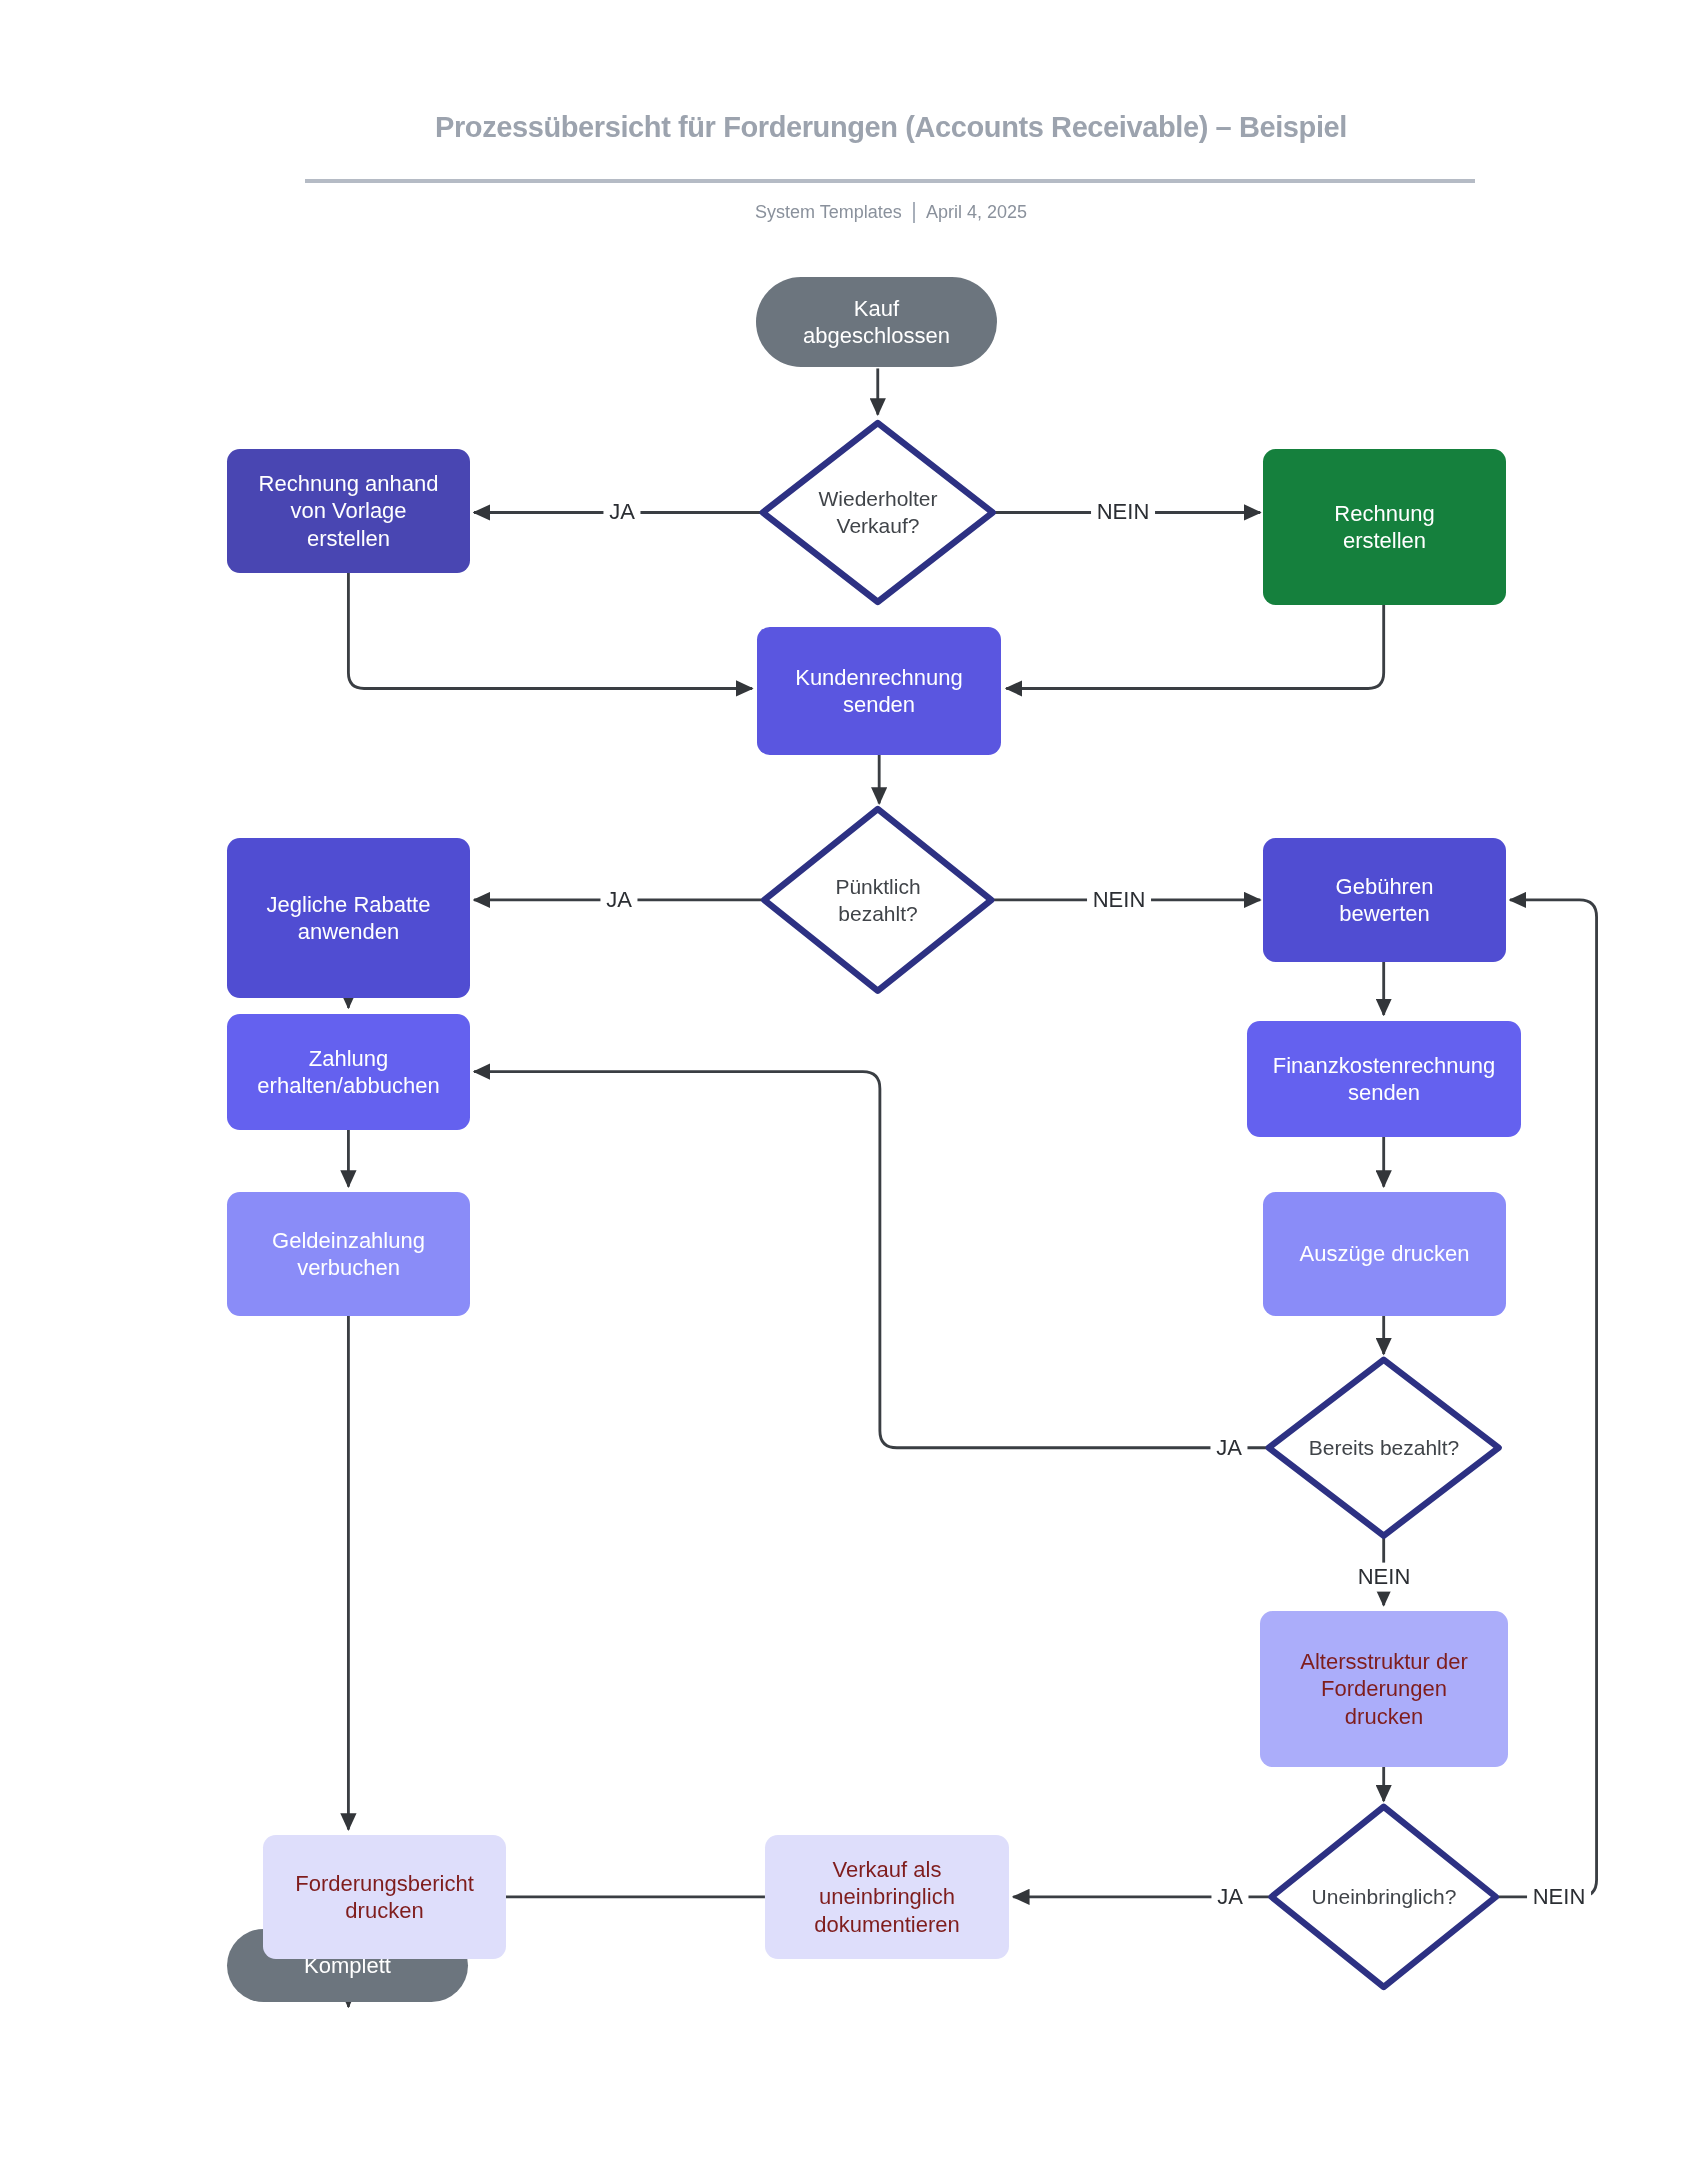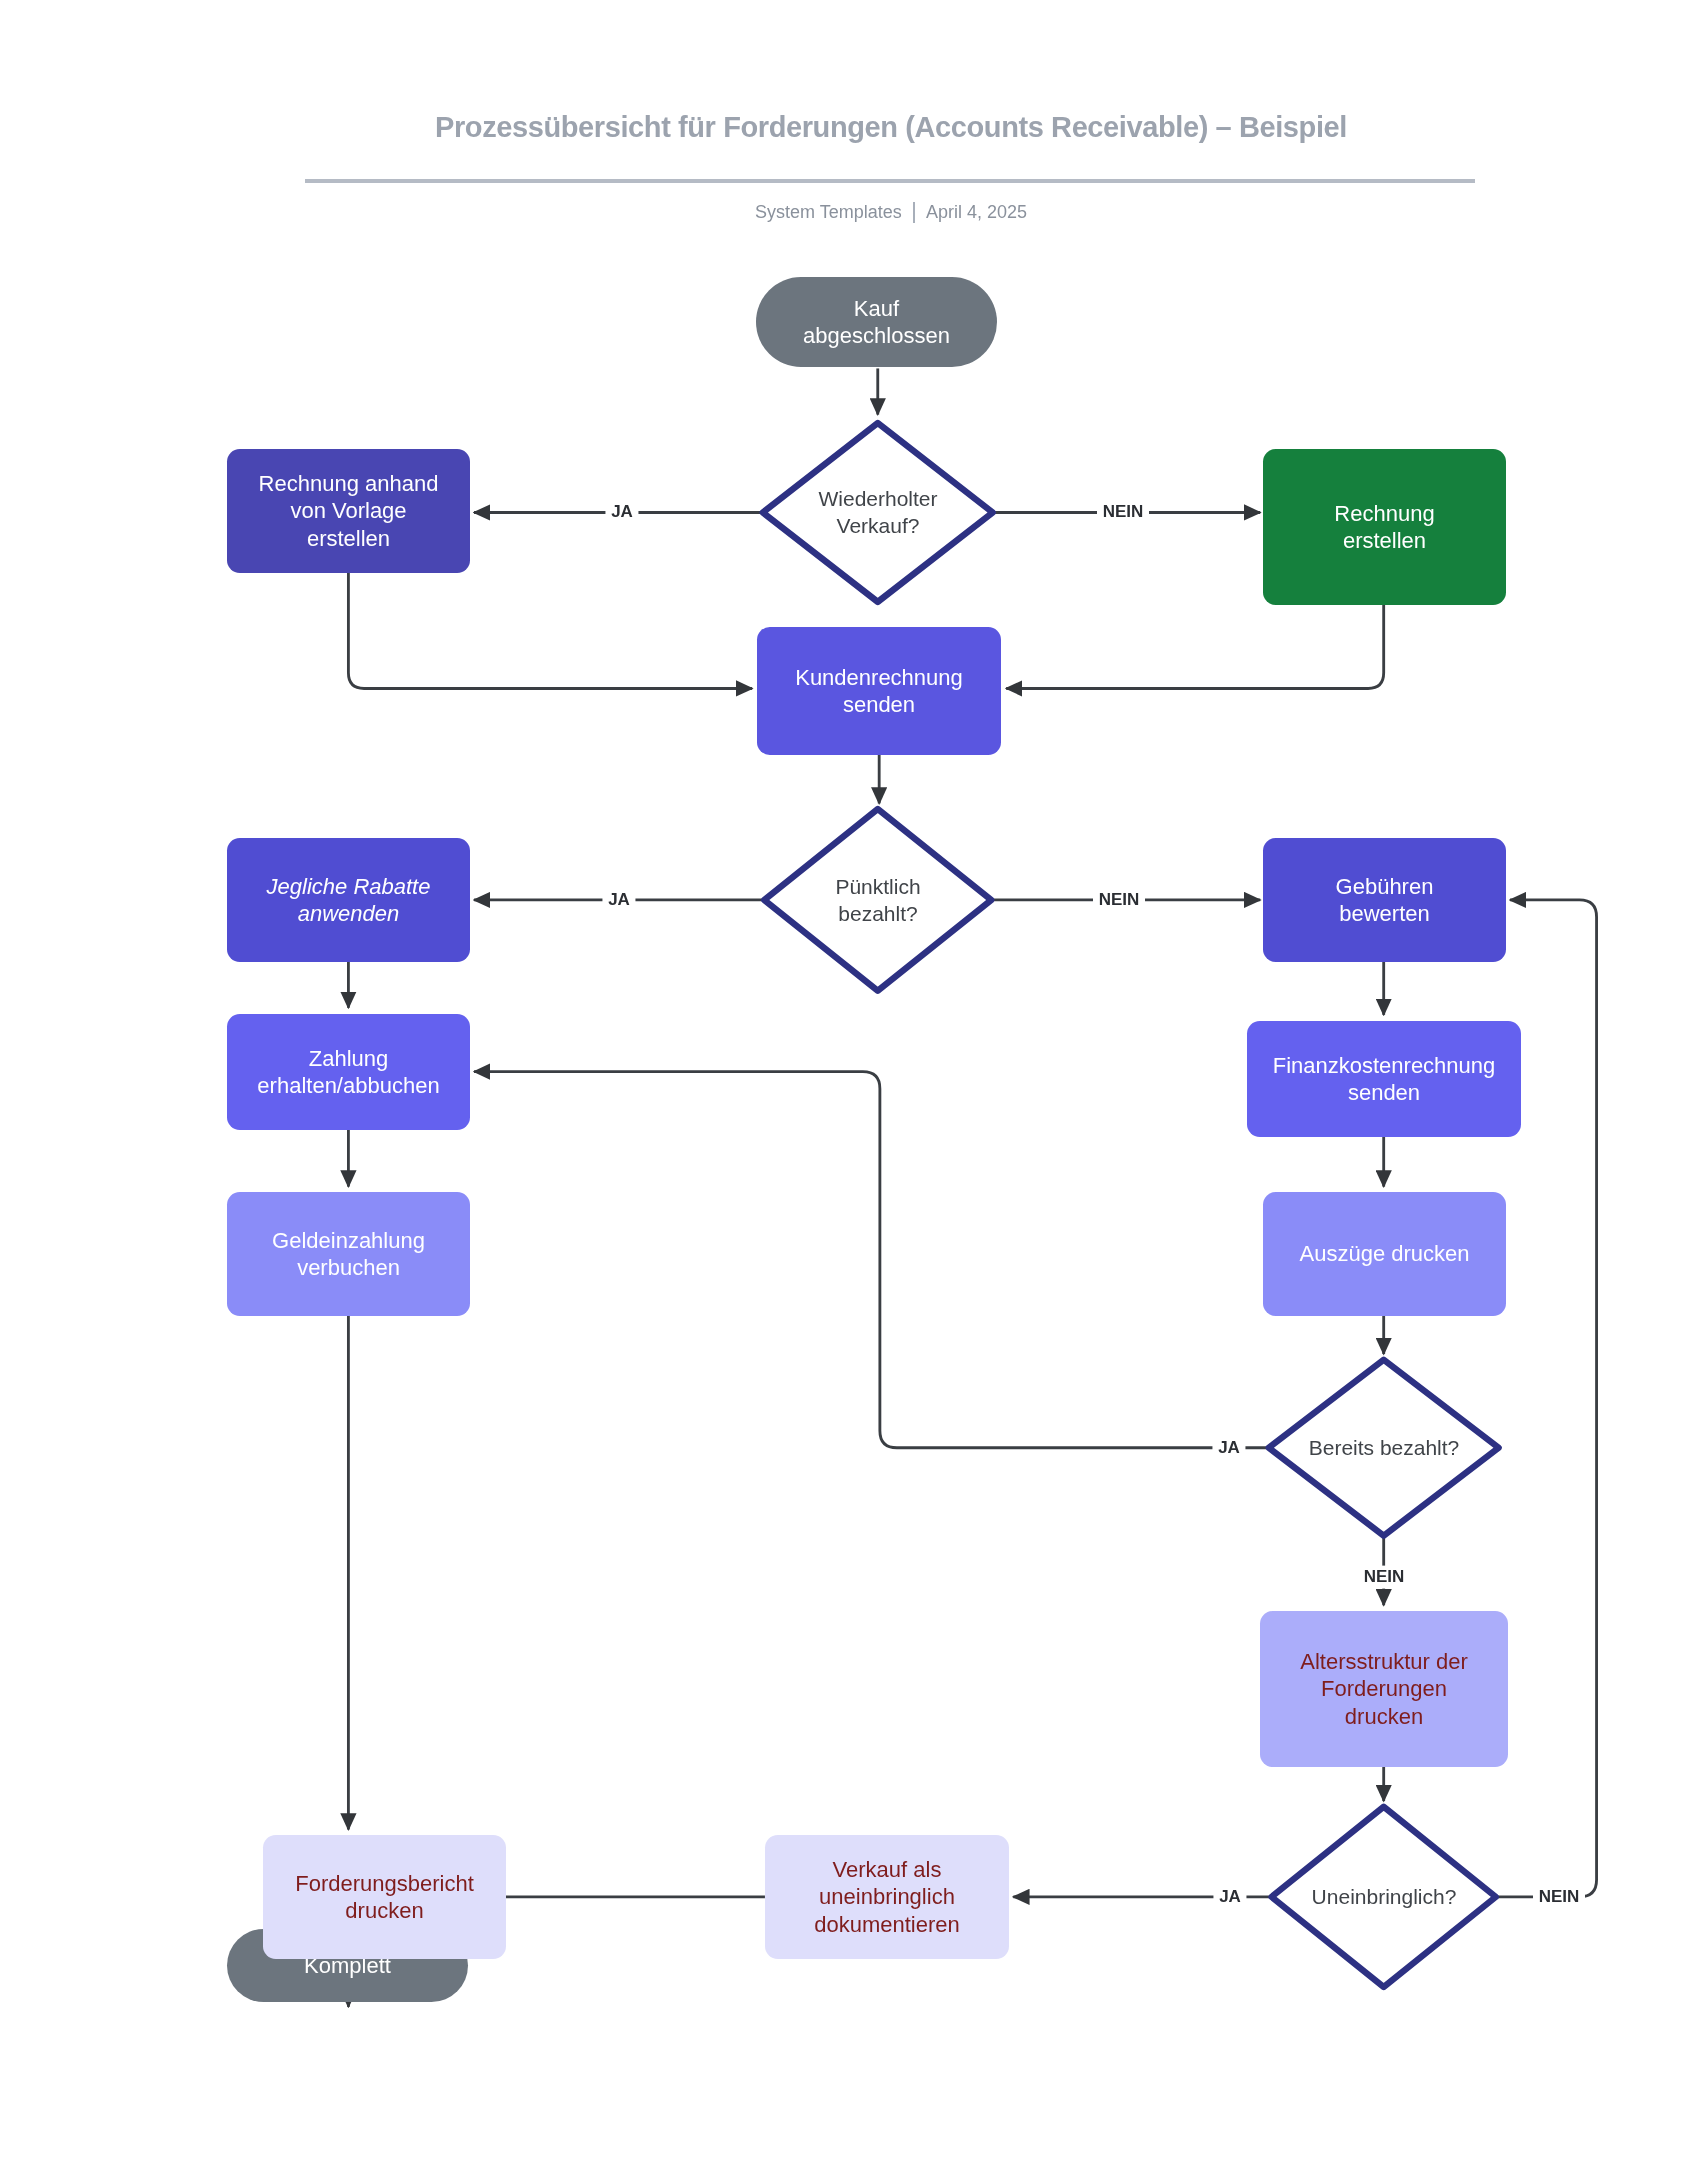--- a/index.html
+++ b/index.html
@@ -12,21 +12,21 @@
     display:flex;align-items:center;gap:11.4px;font-size:18px;color:#8A919C;white-space:nowrap;}
   .subtitle .vbar{width:1.4px;height:21px;background:#A8AFBA;}
   svg.wires{position:absolute;left:0;top:0;width:1703px;height:2183px;}
   .node{position:absolute;display:flex;align-items:center;justify-content:center;
     text-align:center;border-radius:12.8px;font-size:22px;line-height:1.24;color:#FFFFFF;
     white-space:pre-line;box-sizing:border-box;padding:7px 12.8px;}
   .pill{border-radius:50px;background:#6C757E;}
   .dark-text{color:#7f1d1d;}
   .diamond-label{position:absolute;transform:translate(-50%,-50%);text-align:center;
     font-size:21px;line-height:1.3;color:#404449;white-space:pre-line;}
-  .edge-label{position:absolute;transform:translate(-50%,-50%);font-size:17px;font-weight:bold;
+  .edge-label{position:absolute;transform:translate(-50%,-50%);font-size:22px;font-weight:normal;
     color:#2B2E33;background:#ffffff;padding:1.4px 5.7px;white-space:nowrap;}
 </style>
 </head>
 <body>
 
 <div class="canvas">
 
   <div class="page-title">Prozessübersicht für Forderungen (Accounts Receivable) – Beispiel</div>
   <div class="title-divider"></div>
   <div class="subtitle">
@@ -72,21 +72,21 @@
     </g>
   </svg>
 
   <div class="node pill" style="left:756px;top:277px;width:241px;height:90px;">Kauf
 abgeschlossen</div>
   <div class="node pill" style="left:227px;top:1903px;width:241px;height:73px;margin-top:26px;">Komplett</div>
 
   <div class="node" style="left:227px;top:449px;width:243px;height:124px;background:#4946B2;">Rechnung anhand
 von Vorlage
 erstellen</div>
-  <div class="node" style="left:227px;top:838px;width:243px;height:124px;background:#504DD2;font-style:italic;">Jegliche Rabatte
+  <div class="node" style="left:227px;top:838px;width:243px;height:160px;background:#504DD2;">Jegliche Rabatte
 anwenden</div>
   <div class="node" style="left:227px;top:1014px;width:243px;height:116px;background:#6461EF;">Zahlung
 erhalten/abbuchen</div>
   <div class="node" style="left:227px;top:1192px;width:243px;height:124px;background:#8A8CF8;">Geldeinzahlung
 verbuchen</div>
   <div class="node dark-text" style="left:227px;top:1835px;width:243px;height:124px;background:#DEDEFB;margin-left:36px;">Forderungsbericht
 drucken</div>
 
   <div class="node" style="left:757px;top:627px;width:244px;height:128px;background:#5A56E0;">Kundenrechnung
 senden</div>

